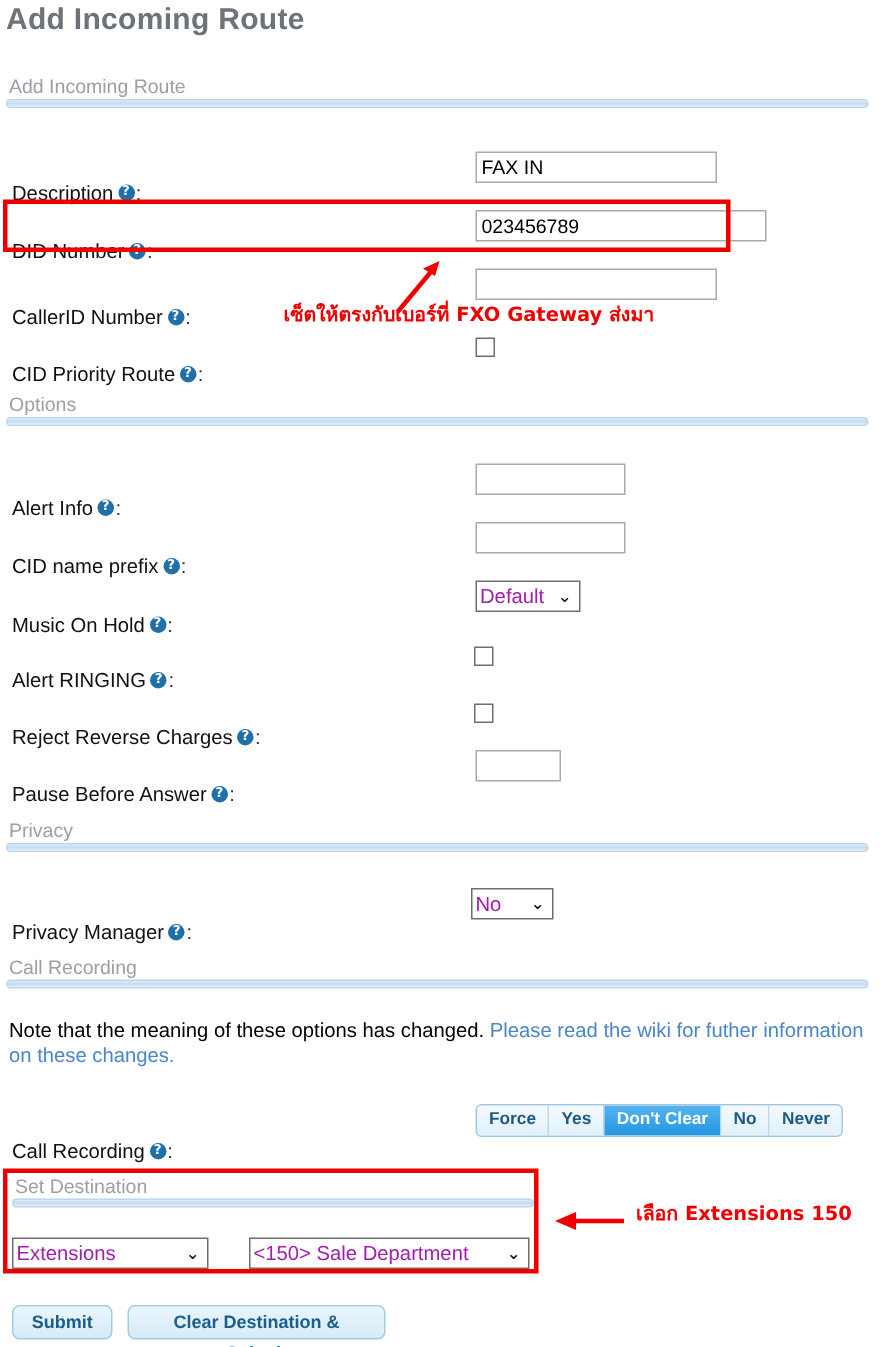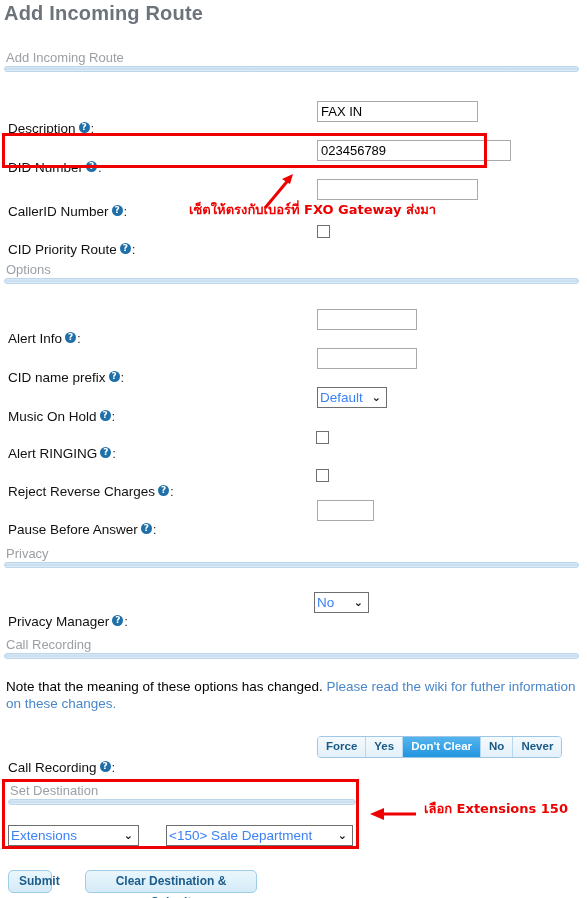--- a/index.html
+++ b/index.html
@@ -107,21 +107,21 @@
   }
 
   select.sel {
     position: absolute;
     box-sizing: border-box;
     height: 21px;
     border: 1px solid #6e6e6e;
     background: #ffffff;
     font-family: "Liberation Sans", sans-serif;
     font-size: 13.5px;
-    color: #3b82f6;
+    color: #a21caf;
     padding: 0 2px;
     border-radius: 0;
     -webkit-appearance: none;
     appearance: none;
   }
   .selwrap {
     position: absolute;
   }
   .selwrap select.sel {
     position: relative;
@@ -348,14 +348,14 @@
 </div>
 
 <div class="redbox" style="left:2px; top:779px; width:357px; height:70px;"></div>
 
 <svg class="arrow-svg" style="left:366px; top:801px;" width="52" height="26" viewBox="0 0 52 26">
   <line x1="50" y1="13" x2="14" y2="13" stroke="#ee0000" stroke-width="3"></line>
   <polygon points="4,13 18,7 18,19" fill="#ee0000"></polygon>
 </svg>
 <div class="anno" style="left:424px; top:798px;">เลือก Extensions 150</div>
 
-<div class="btn" style="left:8px; top:870px; width:44px;">Submit</div>
+<div class="btn" style="left:8px; top:870px; width:67px;">Submit</div>
 <div class="btn" style="left:85px; top:870px; width:172px;">Clear Destination &amp; Submit</div>
 
 </body></html>

